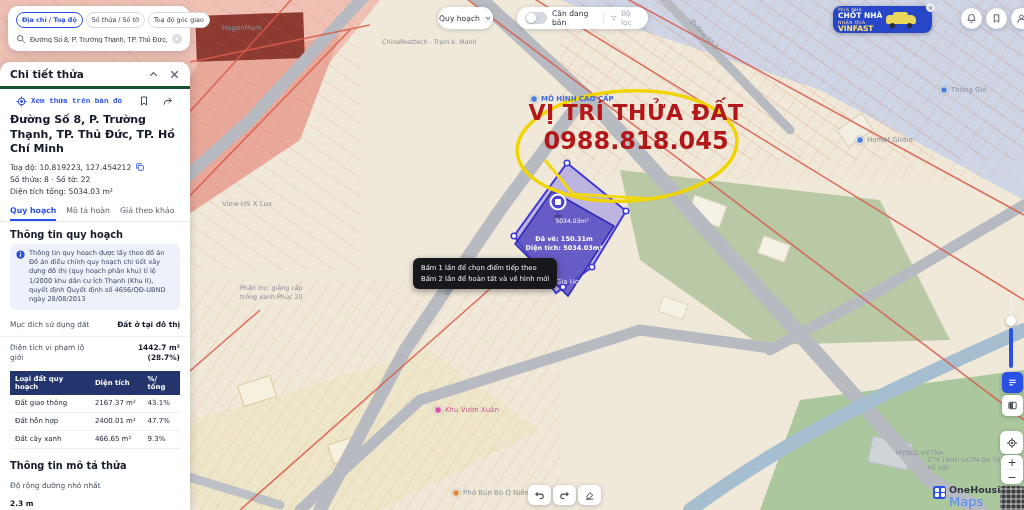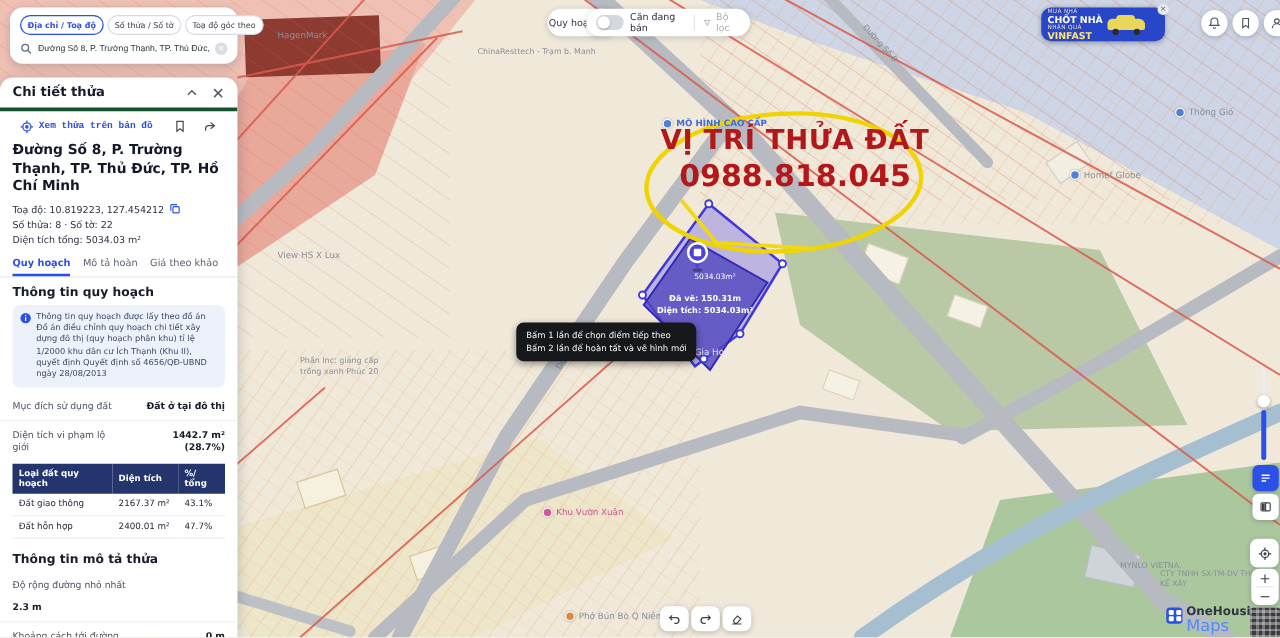--- a/index.html
+++ b/index.html
@@ -250,21 +250,21 @@
 
   <div class="tip">
     <div>Bấm 1 lần để chọn điểm tiếp theo</div>
     <div>Bấm 2 lần để hoàn tất và vẽ hình mới</div>
   </div>
 
   <div class="searchcard">
     <div class="tabsrow">
       <div class="pilltab active">Địa chỉ / Toạ độ</div>
       <div class="pilltab">Số thửa / Số tờ</div>
-      <div class="pilltab">Toạ độ góc theo</div>
+      <div class="pilltab">Toạ độ góc giao</div>
     </div>
     <div class="searchrow">
       <svg width="10" height="10" viewBox="0 0 24 24" fill="none" stroke="#646b78" stroke-width="2.4">
           <circle cx="10" cy="10" r="6.5"></circle>
           <line x1="15" y1="15" x2="21" y2="21"></line>
         </svg>
       <input class="q" readonly="" value="Đường Số 8, P. Trường Thạnh, TP. Thủ Đức, TP. ..." style="">
       <div class="clearbtn">×</div>
     </div>
   </div>
@@ -352,20 +352,25 @@
         <tr>
           <td>Đất giao thông</td>
           <td>2167.37 m²</td>
           <td>43.1%</td>
         </tr>
         <tr>
           <td>Đất hỗn hợp</td>
           <td>2400.01 m²</td>
           <td>47.7%</td>
         </tr>
+        <tr>
+          <td>Đất cây xanh</td>
+          <td>466.65 m²</td>
+          <td>9.3%</td>
+        </tr>
       </tbody>
     </table>
 
     <div class="sechead">Thông tin mô tả thửa</div>
     <div class="kv" style="border-top:none;flex-direction:column;">
       <div class="k">Độ rộng đường nhỏ nhất</div>
       <div class="v">2.3 m</div>
     </div>
     <div class="kv">
       <div class="k">Khoảng cách tới đường chính</div>
@@ -373,21 +378,21 @@
     </div>
 
   </div>
 
   <div class="ctrlpill" style="left:438px; width:55px; justify-content:center; gap:4px;">
     <span>Quy hoạch</span>
     <svg width="8" height="8" viewBox="0 0 24 24" fill="none" stroke="#2b3240" stroke-width="2.6">
         <polyline points="6,9 12,16 18,9"></polyline>
       </svg>
   </div>
-  <div class="ctrlpill" style="left:469px; width:131px; padding:0 8px;">
+  <div class="ctrlpill" style="left:517px; width:131px; padding:0 8px;">
     <div class="toggle">
         <div class="knob"></div>
       </div>
     <span style="margin-left:5px;">Căn đang bán</span>
     <div class="vdiv"></div>
     <svg width="9" height="9" viewBox="0 0 24 24" fill="none" stroke="#a8aeb8" stroke-width="2.2">
         <path d="M4,5 h16 l-6,7 v6 l-4,-2.5 v-3.5 z"></path>
       </svg>
     <span class="grayed" style="margin-left:3px;">Bộ lọc</span>
   </div>

